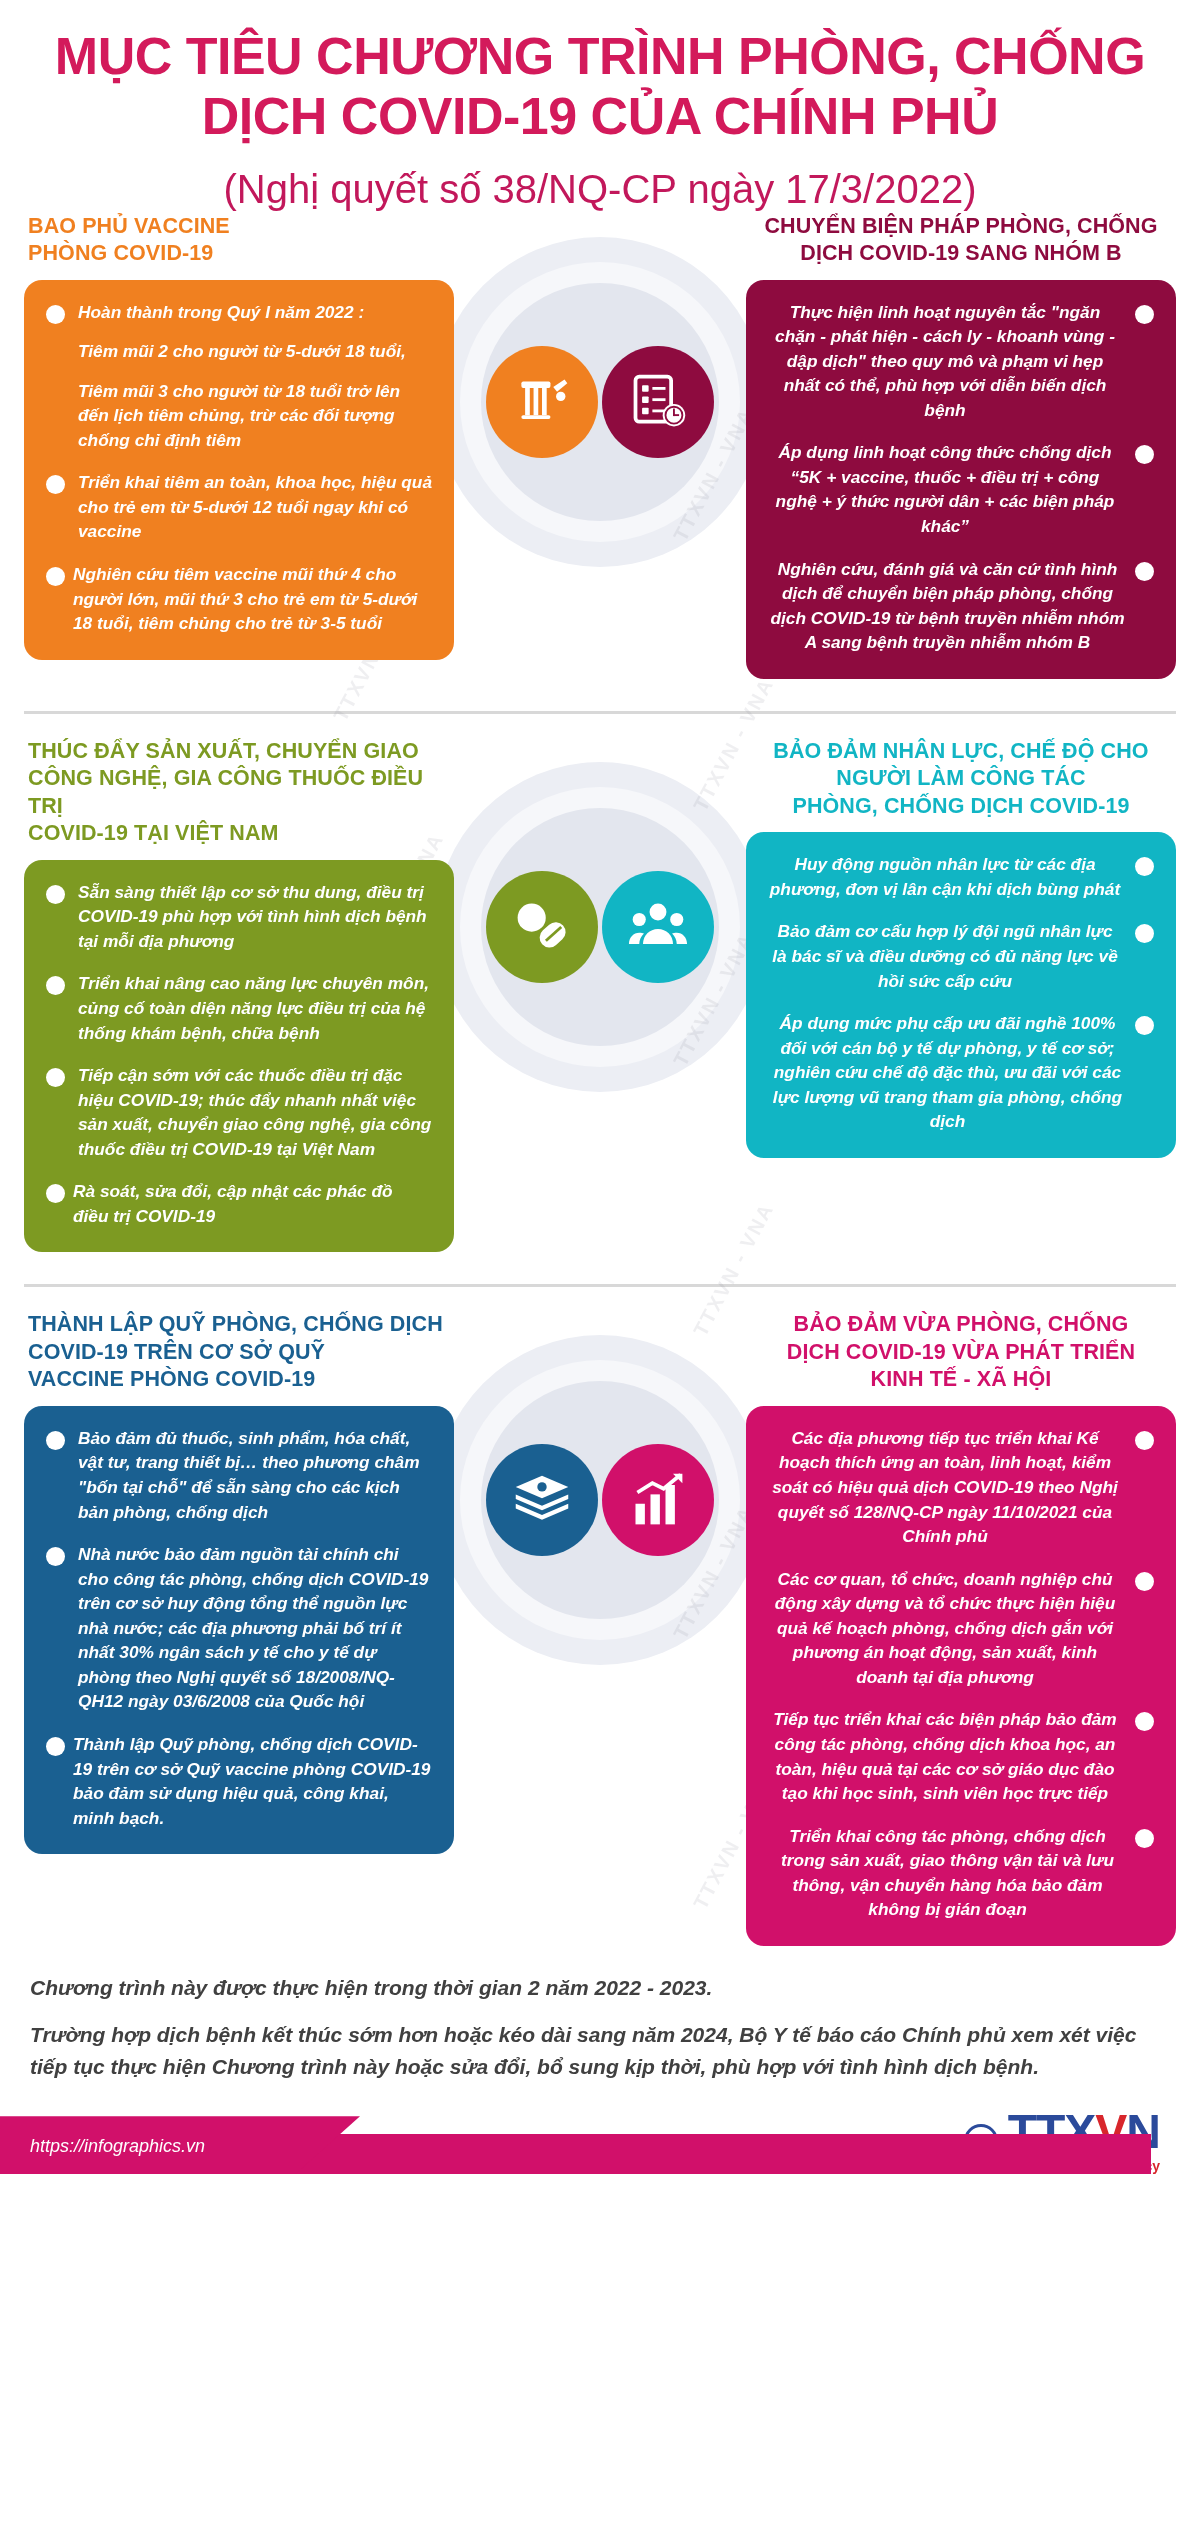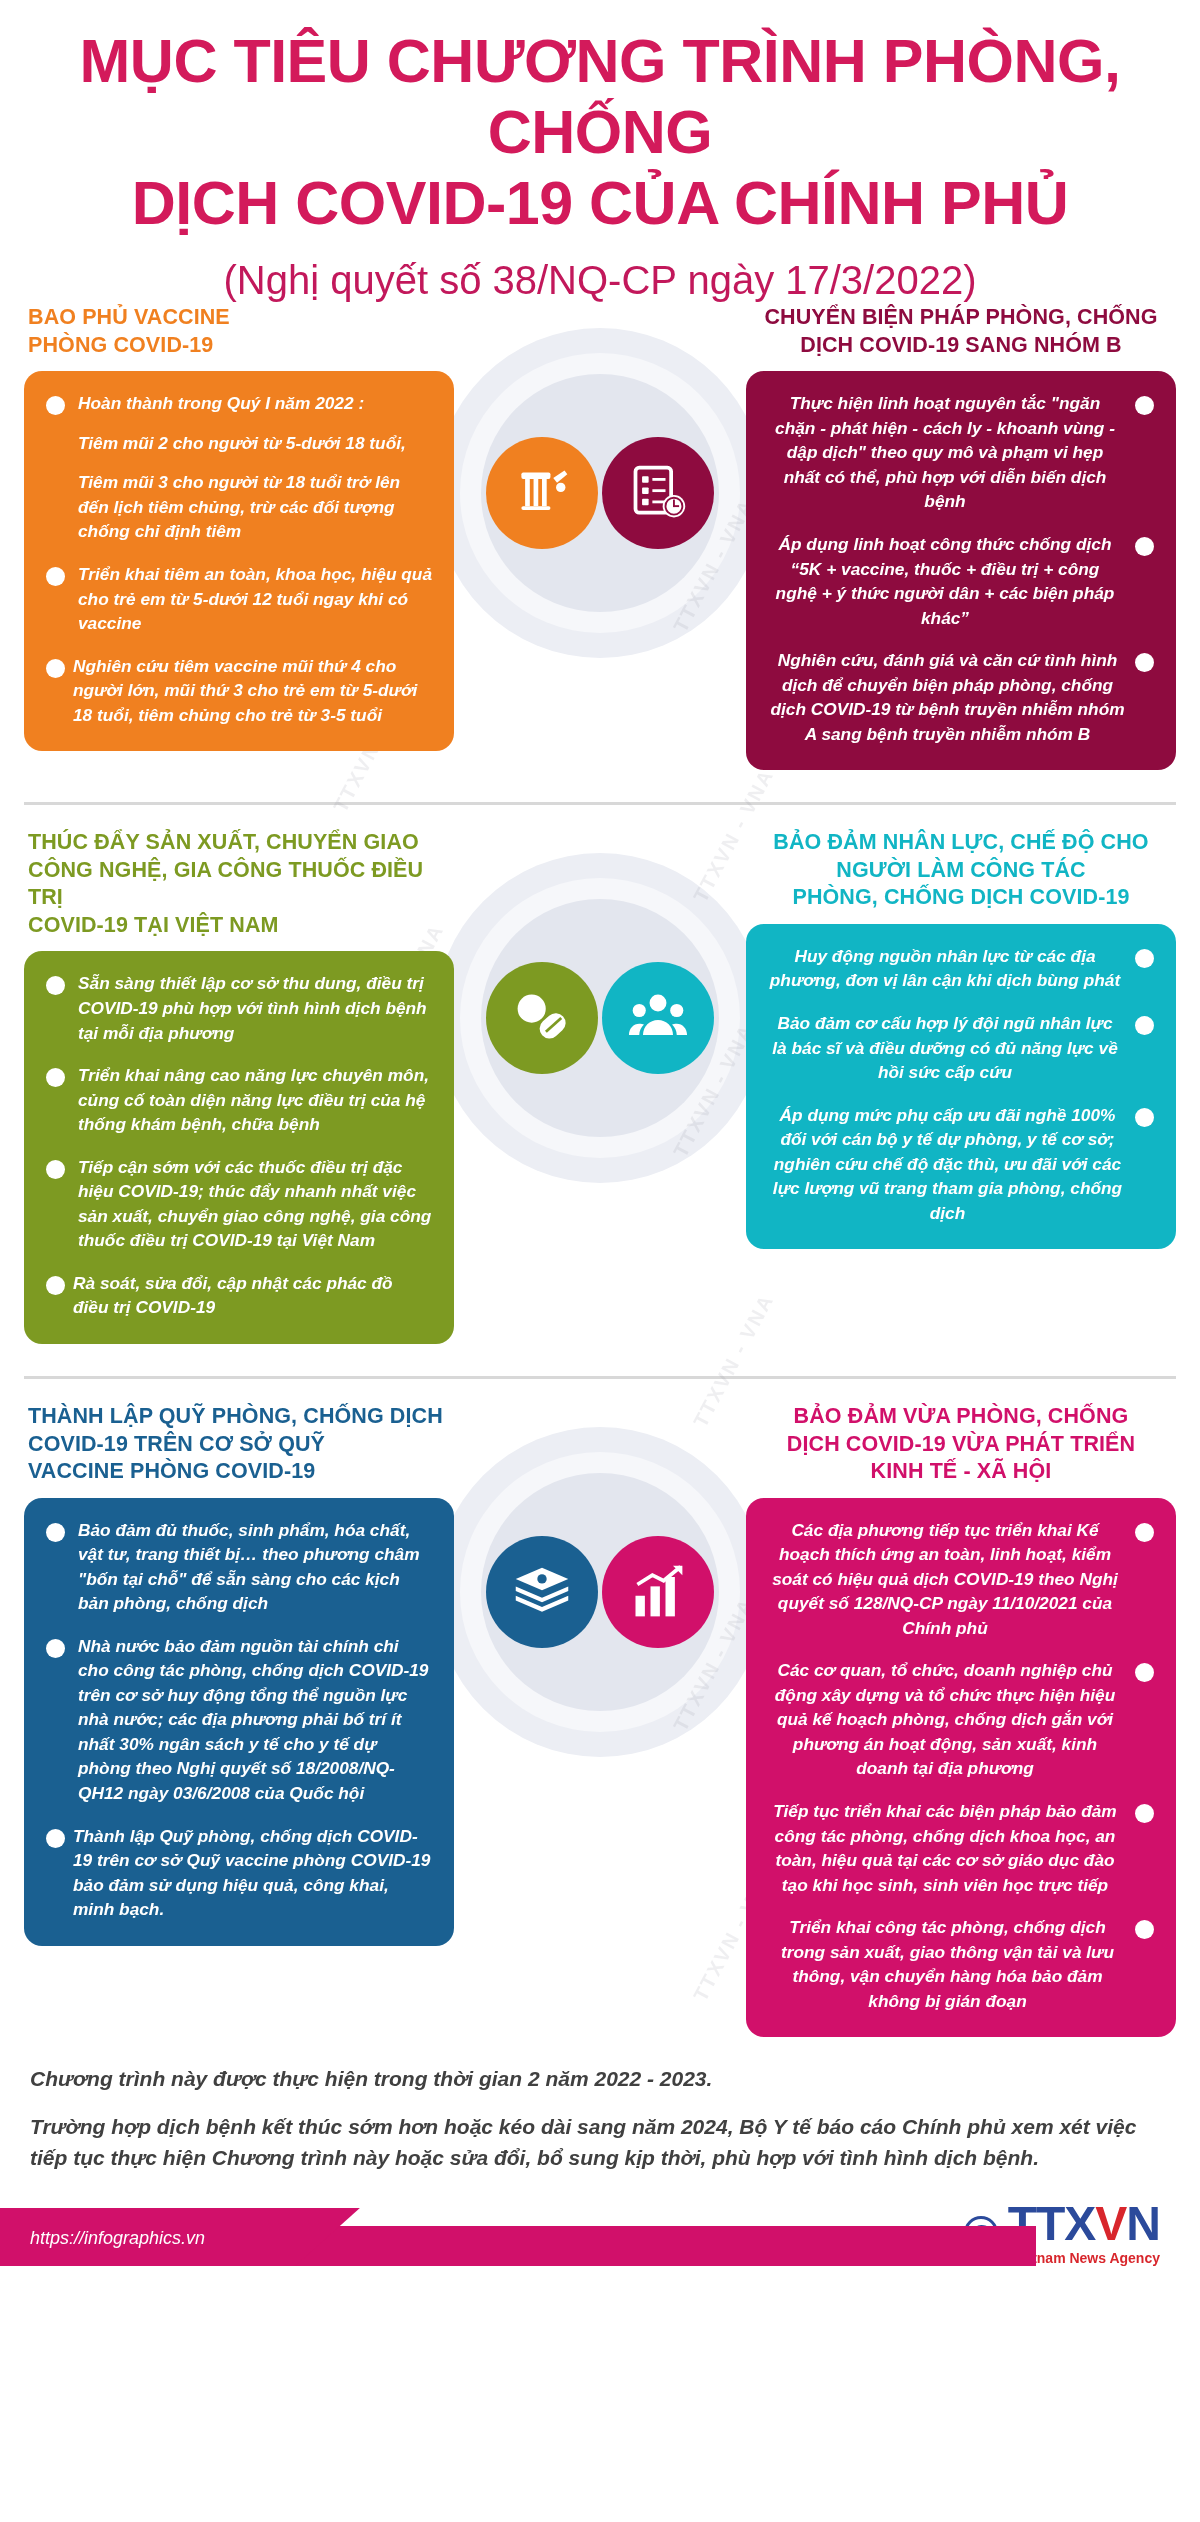--- a/index.html
+++ b/index.html
@@ -16,21 +16,21 @@
   }
 
   
   .header {
     padding: 26px 40px 0 40px;
     text-align: center;
   }
   .main-title {
     color: #d31a5b;
     font-weight: bold;
-    font-size: 61px;
+    font-size: 52px;
     line-height: 1.16;
     letter-spacing: -0.5px;
     text-transform: uppercase;
   }
   .subtitle {
     color: #c2185b;
     font-size: 40px;
     margin-top: 18px;
     line-height: 1.2;
   }
@@ -200,21 +200,21 @@
   .vna {
     color: #d8262c;
     font-size: 14px;
     font-weight: bold;
     text-align: right;
     margin-top: 2px;
   }
   .url-bar {
     position: absolute;
     left: 0; bottom: 0;
-    width: 1036px;
+    width: 1151px;
     height: 58px;
     overflow: hidden;
   }
   .url-bar .band {
     position: absolute;
     left: 0; top: 0;
     width: 360px; height: 58px;
     background: #d1106a;
     clip-path: polygon(0 0, 100% 0, 82% 100%, 0 100%);
   }

